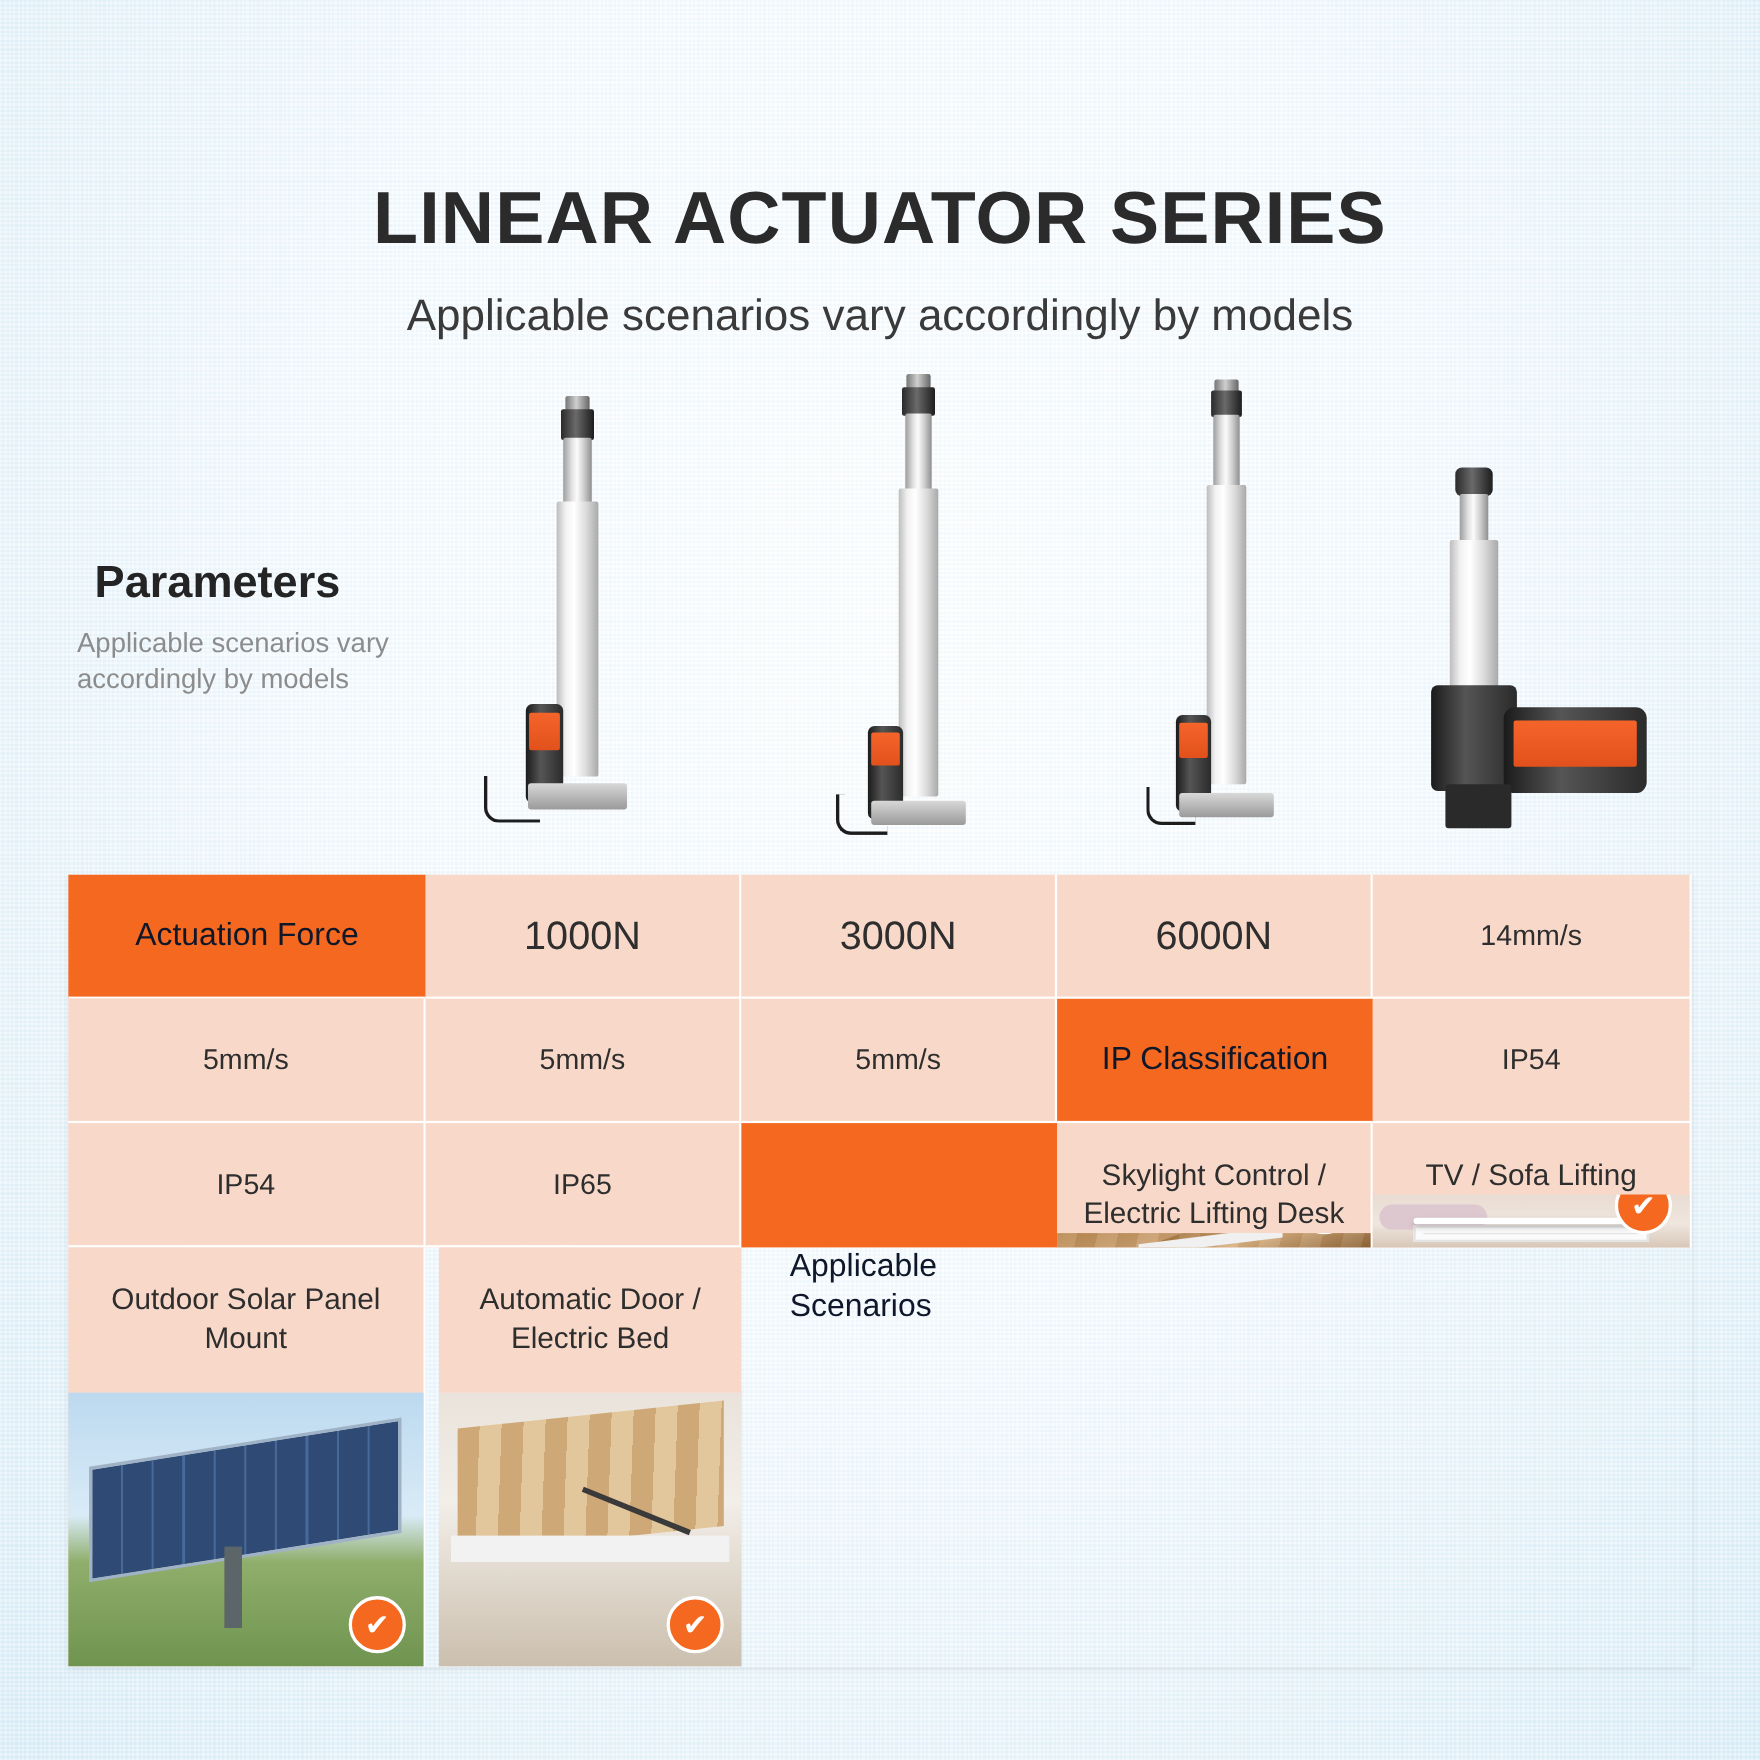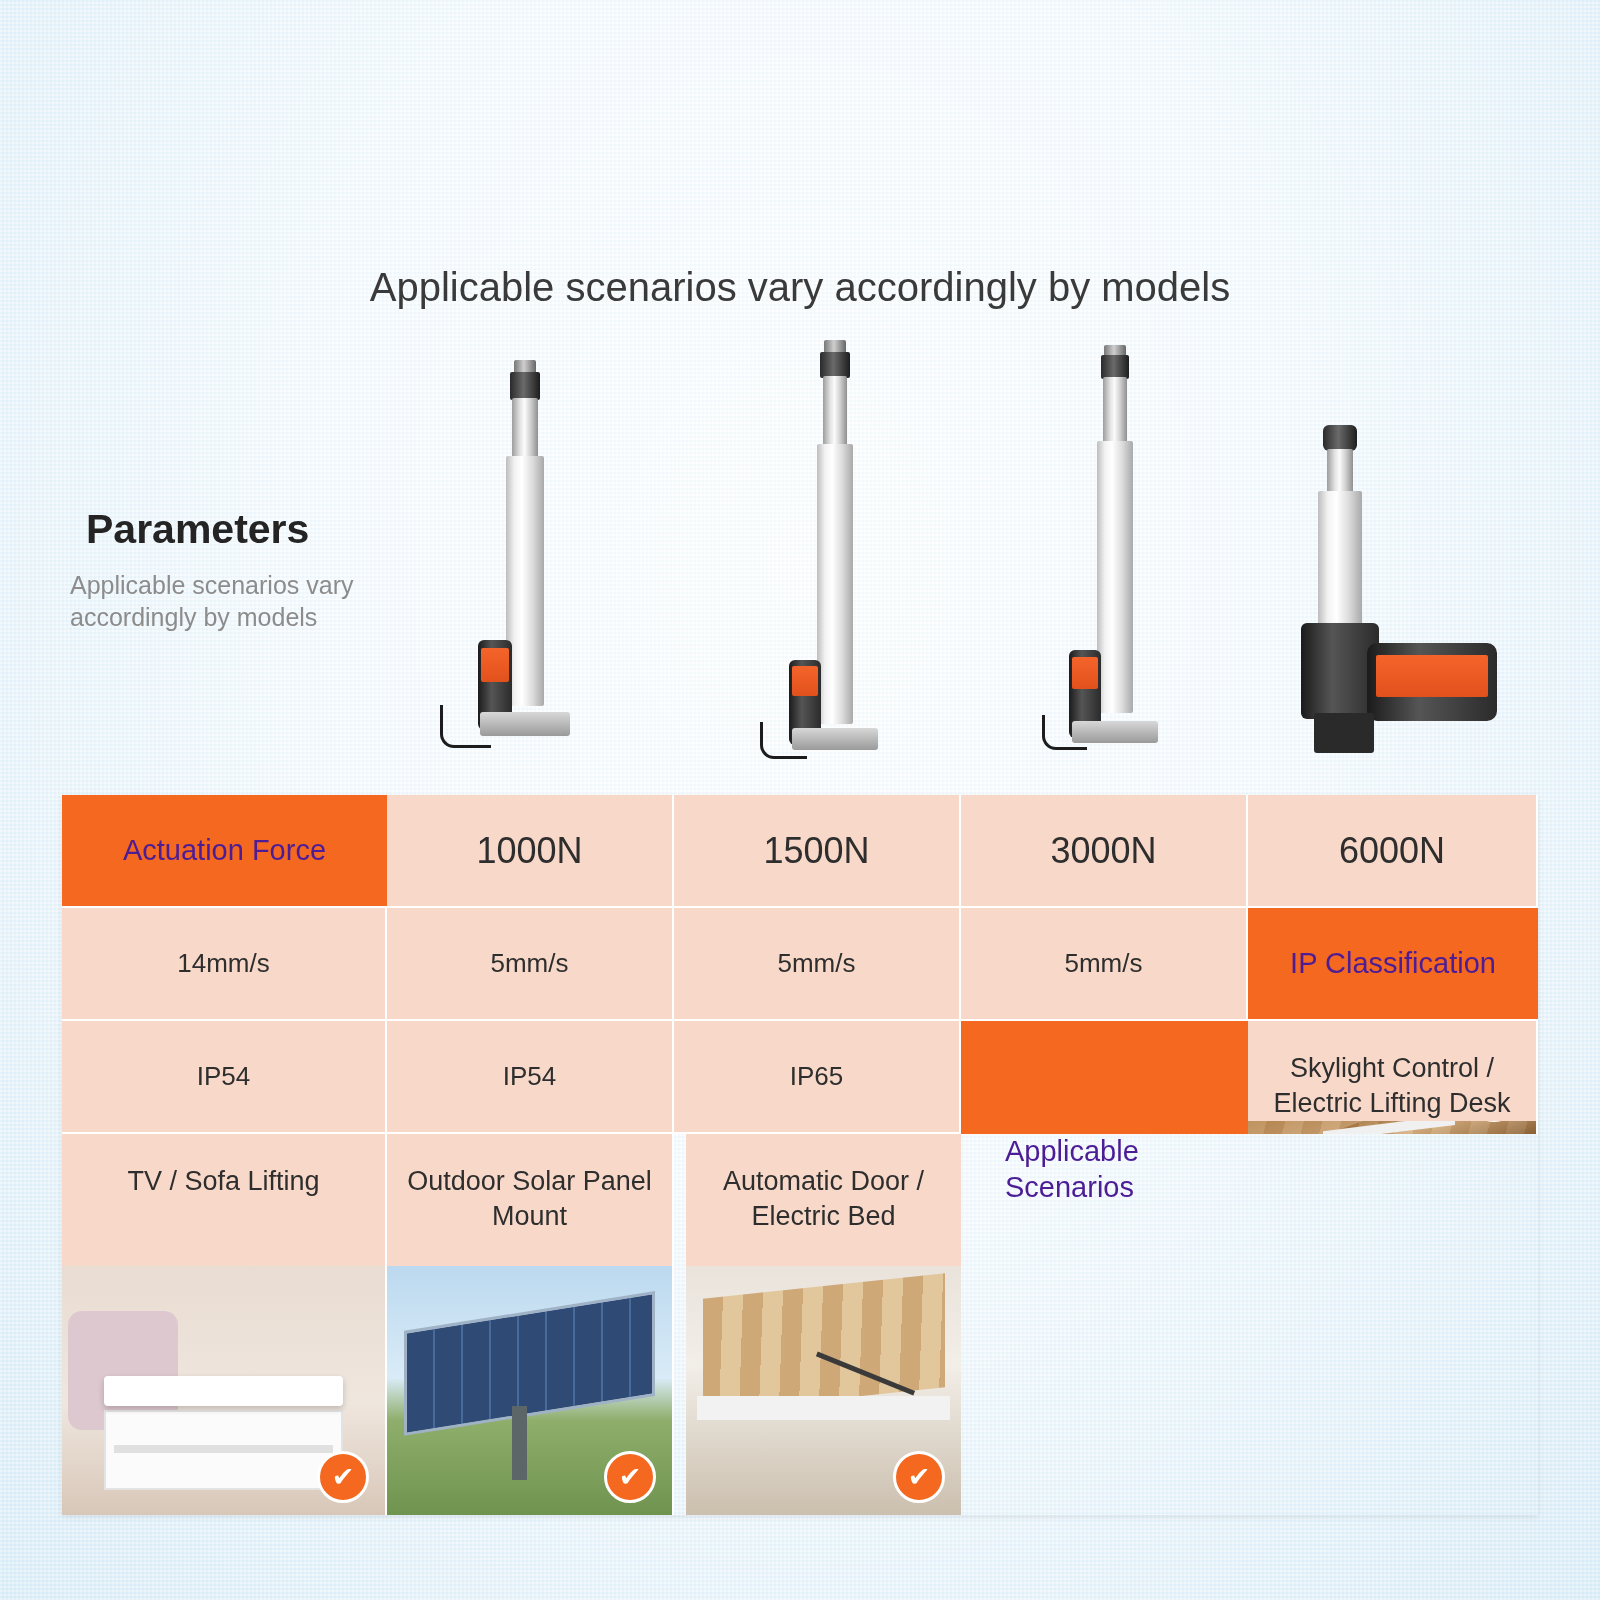--- a/index.html
+++ b/index.html
@@ -61,21 +61,21 @@
   .table{
     position:absolute;left:62px;top:795px;width:1476px;height:720px;
     display:grid;
     grid-template-columns:325px 287px 287px 287px 290px;
     grid-template-rows:113px 113px 113px 381px;
     box-shadow:0 2px 6px rgba(0,0,0,0.08);
     overflow:hidden;
   }
   .cell{display:flex;align-items:center;justify-content:center;text-align:center;
         box-sizing:border-box;position:relative;}
-  .hdr{background:#f4681f;color:#4c1d95;font-size:29px;
+  .hdr{background:#f4681f;color:#0f172a;font-size:29px;
        border-bottom:2px solid #ffffff;}
   .hdr.last{border-bottom:none;align-items:flex-start;justify-content:flex-start;
        padding:112px 0 0 44px;text-align:left;line-height:1.25;}
   .val{background:#f8d9c9;color:#2e2e2e;font-size:36px;
        border-right:2px solid #ffffff;border-bottom:2px solid #ffffff;}
   .val.small{font-size:26px;}
   .val:last-child{border-right:none;}
   .scenario-cell{background:#f8d9c9;border-right:2px solid #ffffff;position:relative;
         display:flex;flex-direction:column;align-items:center;}
   .scenario-cell.lastcol{border-right:none;margin-left:12px;}
@@ -114,20 +114,21 @@
       transform:skewY(-6deg);}
   .ph4 .frame{position:absolute;left:4%;top:52%;width:92%;height:10%;background:#f2f2f2;}
   .ph4 .strut{position:absolute;left:46%;top:42%;width:38%;height:5px;background:#3a3a3a;
       transform:rotate(22deg);}
 </style>
 </head>
 <body>
 
 <div class="page">
 
+  <div class="title">LINEAR ACTUATOR SERIES</div>
   <div class="subtitle">Applicable scenarios vary accordingly by models</div>
 
   <div class="params">
     <h2>Parameters</h2>
     <p>Applicable scenarios vary accordingly by models</p>
   </div>
 
   <div class="actuator" style="left:430px;top:360px;width:190px;height:410px;">
     <div class="tip-cap" style="top:0;width:22px;height:14px;"></div>
     <div class="tip" style="top:12px;width:30px;height:28px;"></div>
@@ -168,21 +169,20 @@
     <div class="motor" style="top:198px;left:26%;width:78px;height:96px;border-radius:6px;"></div>
     <div class="motor" style="top:218px;left:66%;width:130px;height:78px;border-radius:10px;"></div>
     <div class="label-orange" style="top:230px;left:66%;width:112px;height:42px;"></div>
     <div class="bracket" style="top:288px;left:28%;width:60px;height:40px;background:#2a2a2a;"></div>
   </div>
 
   <div class="table">
 
     <div class="cell hdr">Actuation Force</div>
     <div class="cell val">1000N</div>
-    <div class="cell val">1500N</div>
     <div class="cell val">3000N</div>
     <div class="cell val">6000N</div>
 
     <div class="cell val small">14mm/s</div>
     <div class="cell val small">5mm/s</div>
     <div class="cell val small">5mm/s</div>
     <div class="cell val small">5mm/s</div>
 
     <div class="cell hdr">IP Classification</div>
     <div class="cell val small">IP54</div>

